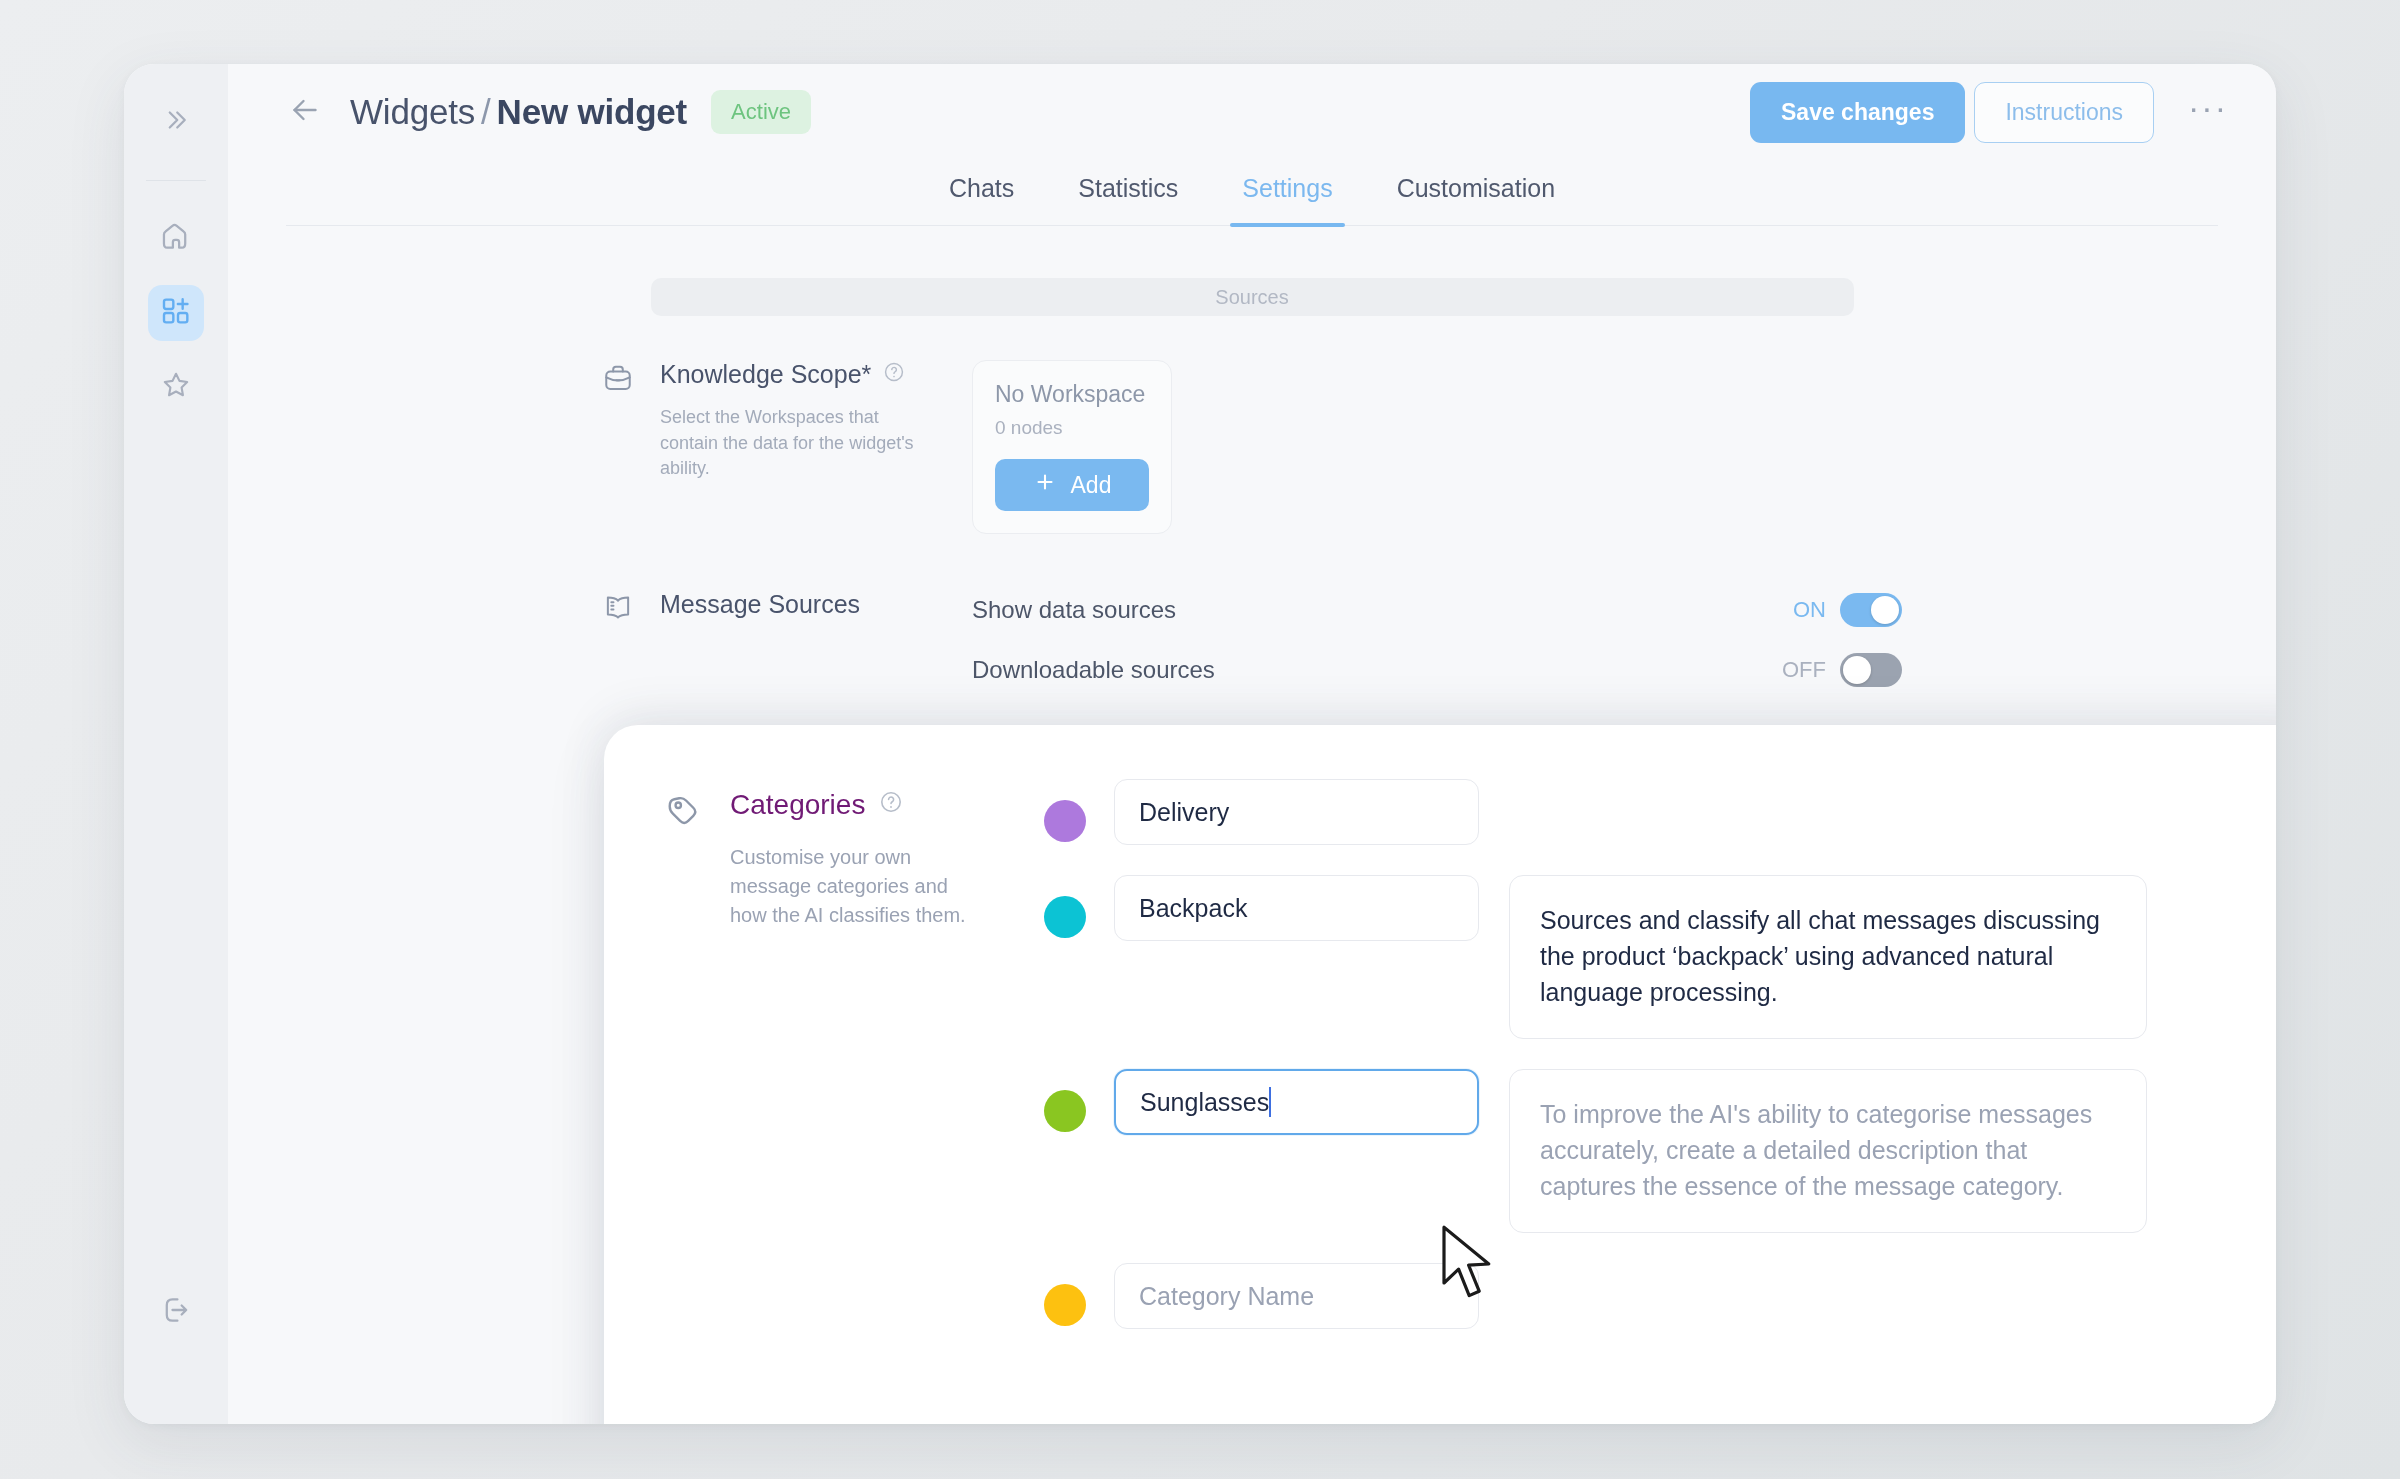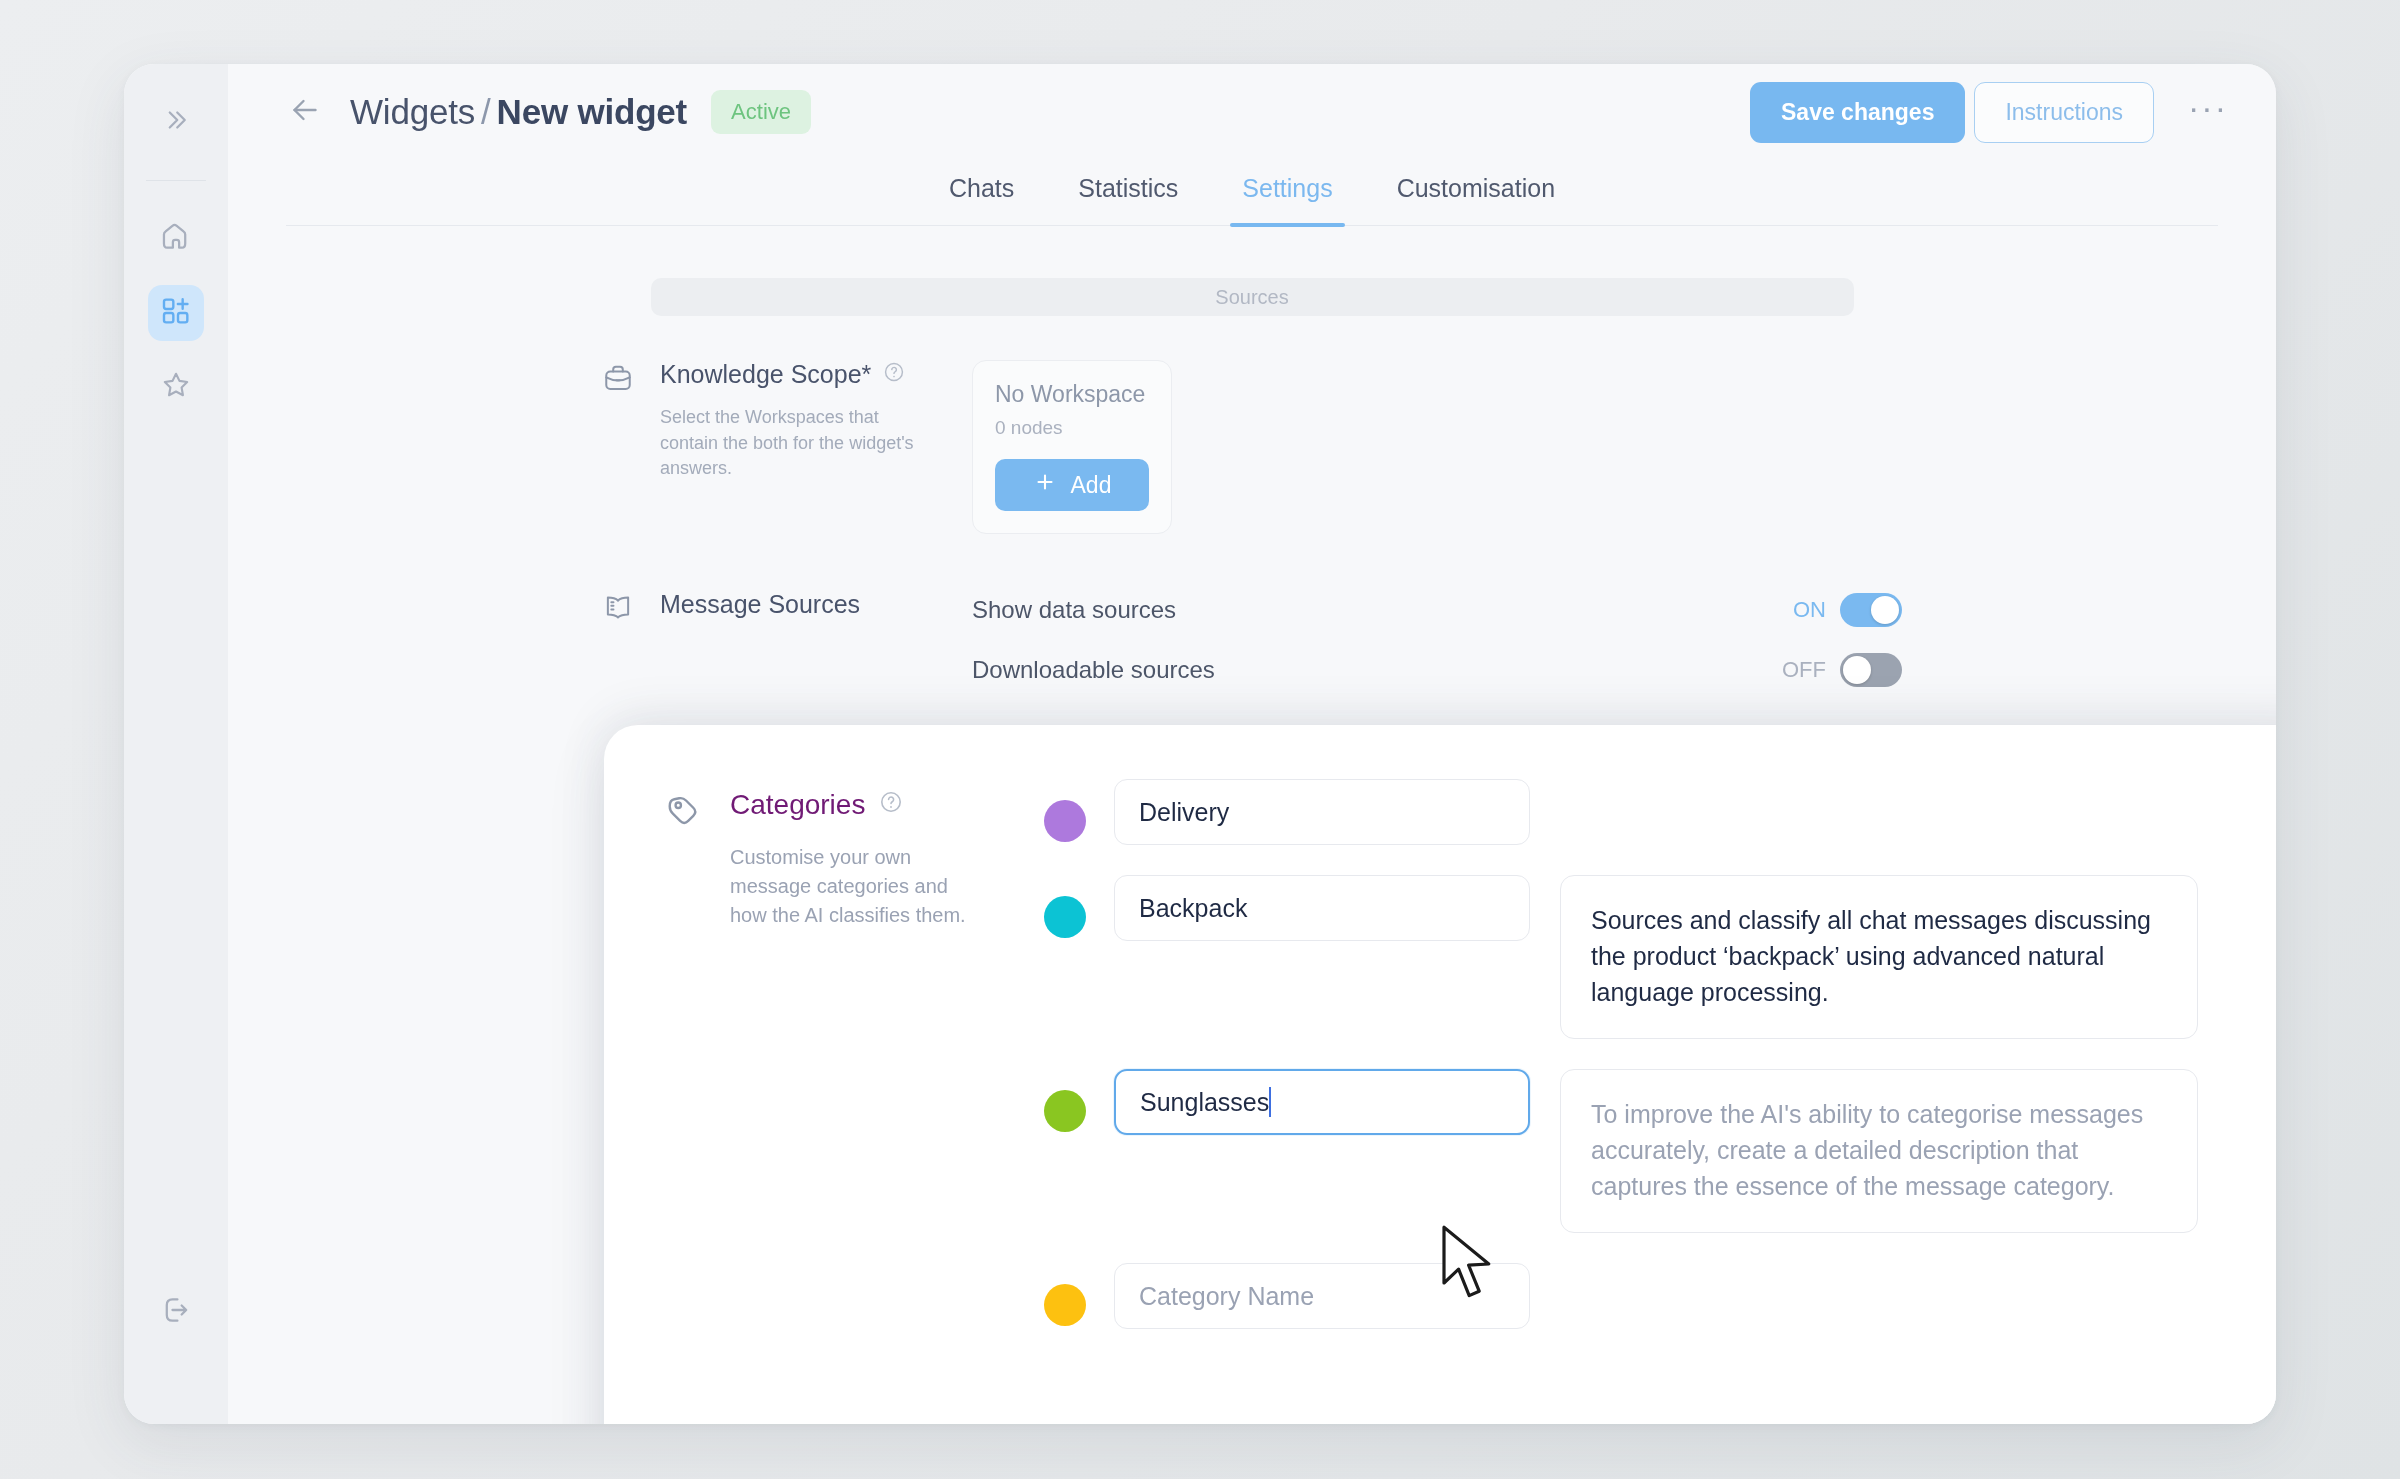--- a/index.html
+++ b/index.html
@@ -291,21 +291,21 @@
     margin-bottom: 30px;
   }
   .dot {
     width: 42px; height: 42px; border-radius: 50%;
     flex: 0 0 42px;
     margin-top: 21px;
     margin-right: 28px;
     cursor: pointer;
   }
   .name-input {
-    width: 416px;
+    width: 365px;
     flex: 0 0 365px;
     height: 66px;
     border: 1.5px solid #e7e9ee;
     border-radius: 13px;
     background: #fff;
     font-size: 25px;
     color: #1f2a44;
     padding: 9px 24px;
     font-family: "Liberation Sans", sans-serif;
     outline: none;
@@ -446,21 +446,21 @@
               <div class="srow-title">
                 <span>Knowledge Scope*</span>
                 <span class="help-ico">
                   <svg width="22" height="22" viewBox="0 0 24 24" fill="none" stroke="currentColor" stroke-width="1.6" stroke-linecap="round">
                     <circle cx="12" cy="12" r="9.2"></circle>
                     <path d="M9.6 9.4a2.5 2.5 0 114.3 1.8c-.7.7-1.9 1.1-1.9 2.3"></path>
                     <circle cx="12" cy="17" r=".9" fill="currentColor" stroke="none"></circle>
                   </svg>
                 </span>
               </div>
-              <div class="srow-desc">Select the Workspaces that contain the both for the widget's answers.</div>
+              <div class="srow-desc">Select the Workspaces that contain the data for the widget's ability.</div>
             </div>
           </div>
           <div class="ws-card">
             <div class="ws-title">No Workspace</div>
             <div class="ws-sub">0 nodes</div>
             <button class="ws-add">
               <span>
                 <svg width="24" height="24" viewBox="0 0 24 24" fill="none" stroke="currentColor" stroke-width="2.1" stroke-linecap="round">
                   <path d="M12 5.5v13M5.5 12h13"></path>
                 </svg>

